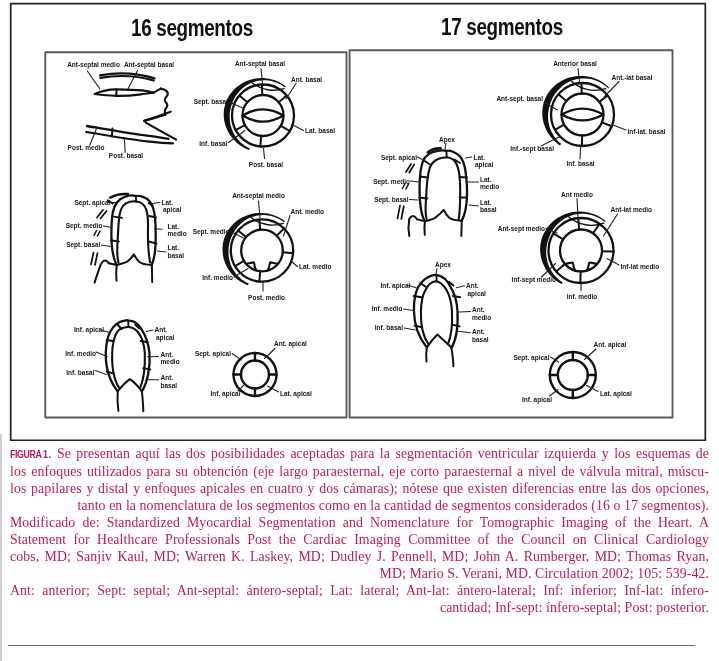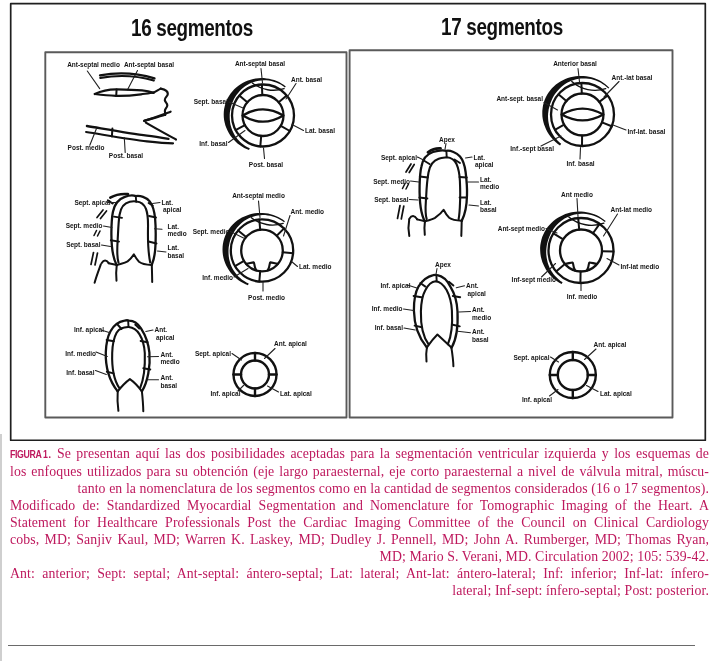--- a/index.html
+++ b/index.html
@@ -306,22 +306,23 @@
 <line x1="596.0" y1="349.0" x2="584.5" y2="359.5" stroke="#222" stroke-width="1.1"></line>
 <text x="552.0" y="401.5" font-size="6.5" font-weight="bold" text-anchor="end" fill="#151515" stroke="none">Inf. apical</text>
 <line x1="549.5" y1="396.0" x2="558.0" y2="389.5" stroke="#222" stroke-width="1.1"></line>
 <text x="600.0" y="395.5" font-size="6.5" font-weight="bold" text-anchor="start" fill="#151515" stroke="none">Lat. apical</text>
 <line x1="598.0" y1="391.5" x2="586.5" y2="385.5" stroke="#222" stroke-width="1.1"></line>
 </svg>
 
 <div id="cap">
 <div class="j"><span class="figlab">FIGURA 1</span>. Se presentan aquí las dos posibilidades aceptadas para la segmentación ventricular izquierda y los esquemas de</div>
 <div class="j">los enfoques utilizados para su obtención (eje largo paraesternal, eje corto paraesternal a nivel de válvula mitral, múscu-</div>
+<div class="j">los papilares y distal y enfoques apicales en cuatro y dos cámaras); nótese que existen diferencias entre las dos opciones,</div>
 <div class="l">tanto en la nomenclatura de los segmentos como en la cantidad de segmentos considerados (16 o 17 segmentos).</div>
 <div class="j">Modificado de: Standardized Myocardial Segmentation and Nomenclature for Tomographic Imaging of the Heart. A</div>
 <div class="j">Statement for Healthcare Professionals Post the Cardiac Imaging Committee of the Council on Clinical Cardiology</div>
 <div class="j">cobs, MD; Sanjiv Kaul, MD; Warren K. Laskey, MD; Dudley J. Pennell, MD; John A. Rumberger, MD; Thomas Ryan,</div>
 <div class="l">MD; Mario S. Verani, MD. Circulation 2002; 105: 539-42.</div>
 <div class="j">Ant: anterior; Sept: septal; Ant-septal: ántero-septal; Lat: lateral; Ant-lat: ántero-lateral; Inf: inferior; Inf-lat: ínfero-</div>
-<div class="l">lateral; Inf-sept: ínfero-septal; Post: posterior.</div>
+<div class="l">cantidad; Inf-sept: ínfero-septal; Post: posterior.</div>
 </div>
 <div id="botrule"></div>
 <div style="position:absolute;left:0;top:434px;width:2px;height:227px;background:#cfcfcf;"></div>
 
 </body></html>

